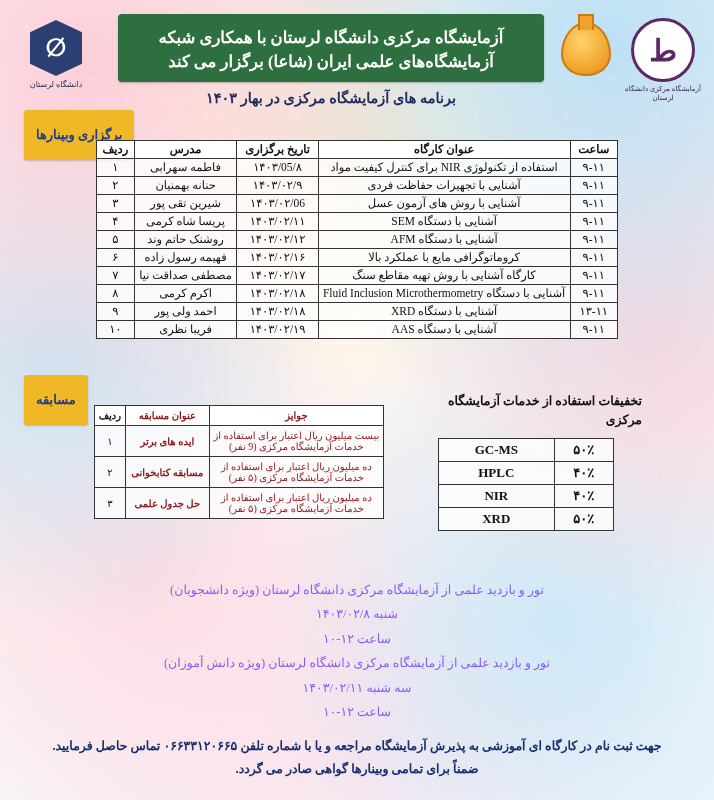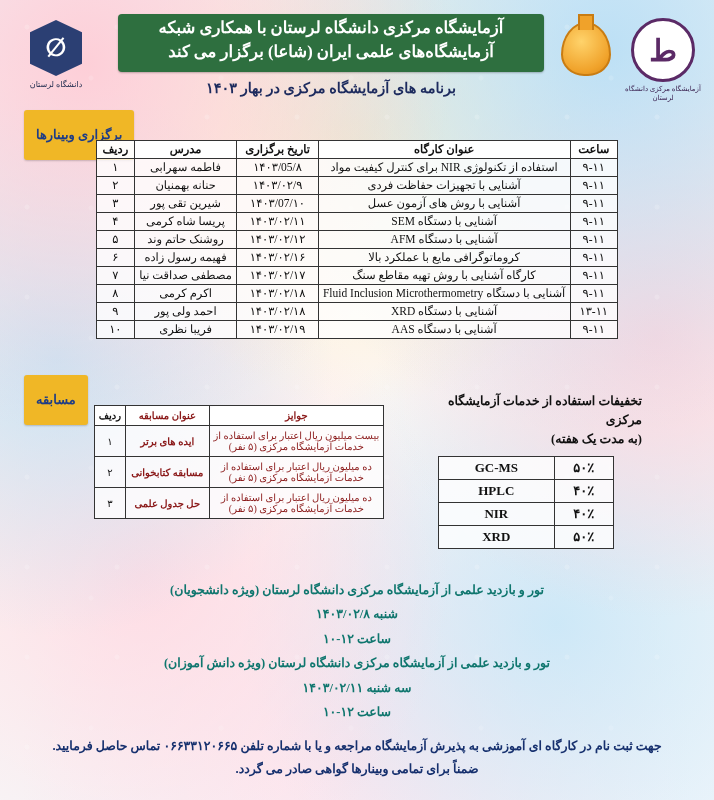--- a/index.html
+++ b/index.html
@@ -55,21 +55,21 @@
     display:flex;align-items:center;justify-content:center;font-size:24px;
   }
   .logo-right .cap{font-size:8px;color:#1d2a4d;margin-top:4px;}
 
   .title-box{
     position:absolute;right:170px;left:118px;top:8px;
     text-align:center;
   }
   .title-main{
     background:#2e6f3f;color:#fff;border-radius:4px;
-    padding:2px 10px 8px;font-weight:bold;font-size:16.5px;line-height:1.45;
+    padding:12px 10px 8px;font-weight:bold;font-size:16.5px;line-height:1.45;
     box-shadow:0 1px 2px rgba(0,0,0,.25);
   }
   .title-sub{
     margin-top:8px;color:#1d2b5e;font-weight:bold;font-size:14.5px;
   }
 
   
   .sec-label{
     position:absolute;background:#f0b726;color:#1f3d85;
     font-weight:bold;font-size:13px;padding:17px 12px;border-radius:3px;
@@ -99,21 +99,21 @@
   #discount-box{position:absolute;top:392px;right:72px;width:232px;text-align:center;}
   #discount-box .dtitle{font-size:12.5px;font-weight:bold;color:#111;line-height:1.5;text-align:right;}
   #discount-table{margin:8px auto 0;width:176px;}
   #discount-table td{height:20px;font-size:13px;font-weight:bold;}
   #discount-table .c-pct{width:56px;}
   #discount-table .c-dev{width:120px;}
 
   
   .tour{
     position:absolute;top:578px;left:0;right:0;text-align:center;
-    font-size:12.5px;color:#0f766e;line-height:1.95;font-weight:bold;
+    font-size:12.5px;color:#8b5cf6;line-height:1.95;font-weight:normal;
   }
 
   
   .footer{
     position:absolute;bottom:18px;left:0;right:0;text-align:center;
     color:#16306e;font-weight:bold;font-size:12.5px;line-height:1.9;
   }
 </style>
 </head>
 <body>
@@ -165,21 +165,21 @@
     <tr>
       <td class="c-time">۹-۱۱</td>
       <td class="c-title">آشنایی با تجهیزات حفاظت فردی</td>
       <td class="c-date">۱۴۰۳/۰۲/۹</td>
       <td class="c-teacher">حنانه بهمنیان</td>
       <td class="c-row">۲</td>
     </tr>
     <tr>
       <td class="c-time">۹-۱۱</td>
       <td class="c-title">آشنایی با روش های آزمون عسل</td>
-      <td class="c-date">۱۴۰۳/07/۱۰</td>
+      <td class="c-date">۱۴۰۳/۰۲/06</td>
       <td class="c-teacher">شیرین تقی پور</td>
       <td class="c-row">۳</td>
     </tr>
     <tr>
       <td class="c-time">۹-۱۱</td>
       <td class="c-title">آشنایی با دستگاه SEM</td>
       <td class="c-date">۱۴۰۳/۰۲/۱۱</td>
       <td class="c-teacher">پریسا شاه کرمی</td>
       <td class="c-row">۴</td>
     </tr>
@@ -233,40 +233,39 @@
 <table id="contest-table">
   <thead>
     <tr>
       <th class="c-prize">جوایز</th>
       <th class="c-name">عنوان مسابقه</th>
       <th class="c-num">ردیف</th>
     </tr>
   </thead>
   <tbody>
     <tr>
-      <td class="c-prize">بیست میلیون ریال اعتبار برای استفاده از خدمات آزمایشگاه مرکزی (۵ نفر)</td>
+      <td class="c-prize">بیست میلیون ریال اعتبار برای استفاده از خدمات آزمایشگاه مرکزی (9 نفر)</td>
       <td class="c-name">ایده های برتر</td>
       <td class="c-num">۱</td>
     </tr>
     <tr>
       <td class="c-prize">ده میلیون ریال اعتبار برای استفاده از خدمات آزمایشگاه مرکزی (۵ نفر)</td>
       <td class="c-name">مسابقه کتابخوانی</td>
       <td class="c-num">۲</td>
     </tr>
     <tr>
       <td class="c-prize">ده میلیون ریال اعتبار برای استفاده از خدمات آزمایشگاه مرکزی (۵ نفر)</td>
       <td class="c-name">حل جدول علمی</td>
       <td class="c-num">۳</td>
     </tr>
   </tbody>
 </table>
 
 <div id="discount-box">
   <div class="dtitle">تخفیفات استفاده از خدمات آزمایشگاه مرکزی</div>
-  <div class="dtitle">(به مدت یک هفته)</div>
   <table id="discount-table">
     <tbody>
       <tr>
         <td class="c-pct">۵۰٪</td>
         <td class="c-dev">GC-MS</td>
       </tr>
       <tr>
         <td class="c-pct">۴۰٪</td>
         <td class="c-dev">HPLC</td>
       </tr>

